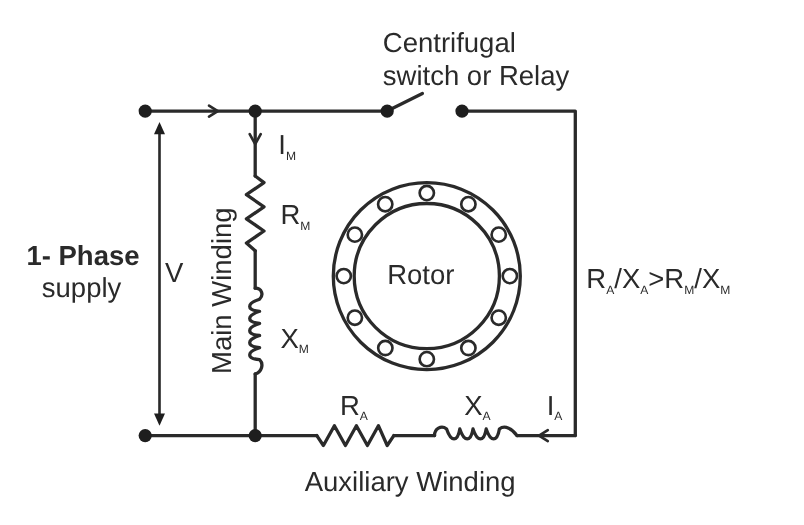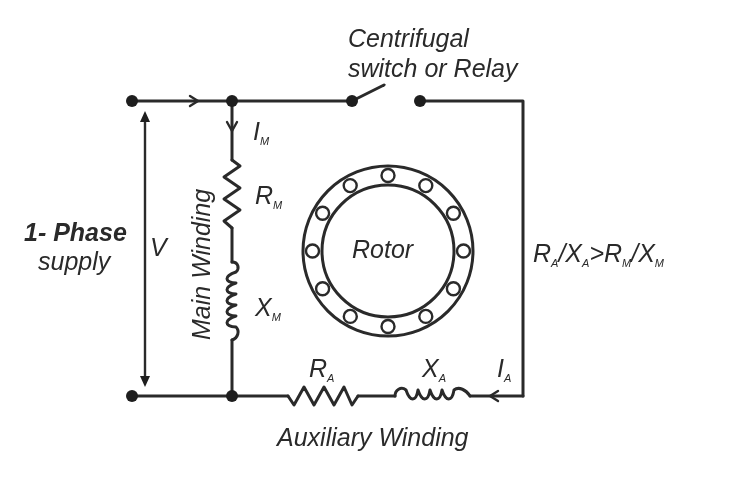--- a/index.html
+++ b/index.html
@@ -1,17 +1,17 @@
 <!DOCTYPE html>
 <html><head>
 <meta charset="utf-8">
 <style>
   html, body { margin: 0; padding: 0; background: #ffffff; }
   body { width: 731px; height: 477px; overflow: hidden; }
-  #stage { position: relative; width: 731px; height: 470px; font-style: italic; }
+  #stage { position: relative; width: 731px; height: 470px; }
   svg { position: absolute; left: 0; top: 0; }
   .wire { stroke: #2a2a2a; stroke-width: 3; fill: none; stroke-linecap: round; stroke-linejoin: round; }
   .thin { stroke: #2a2a2a; stroke-width: 2.4; fill: none; stroke-linecap: round; stroke-linejoin: round; }
   .dot { fill: #1e1e1e; }
   .lbl { font-family: "Liberation Sans", sans-serif; fill: #2a2a2a; }
   .big { font-size: 25px; }
   .sub { font-size: 11px; }
 </style>
 </head>
 <body>

